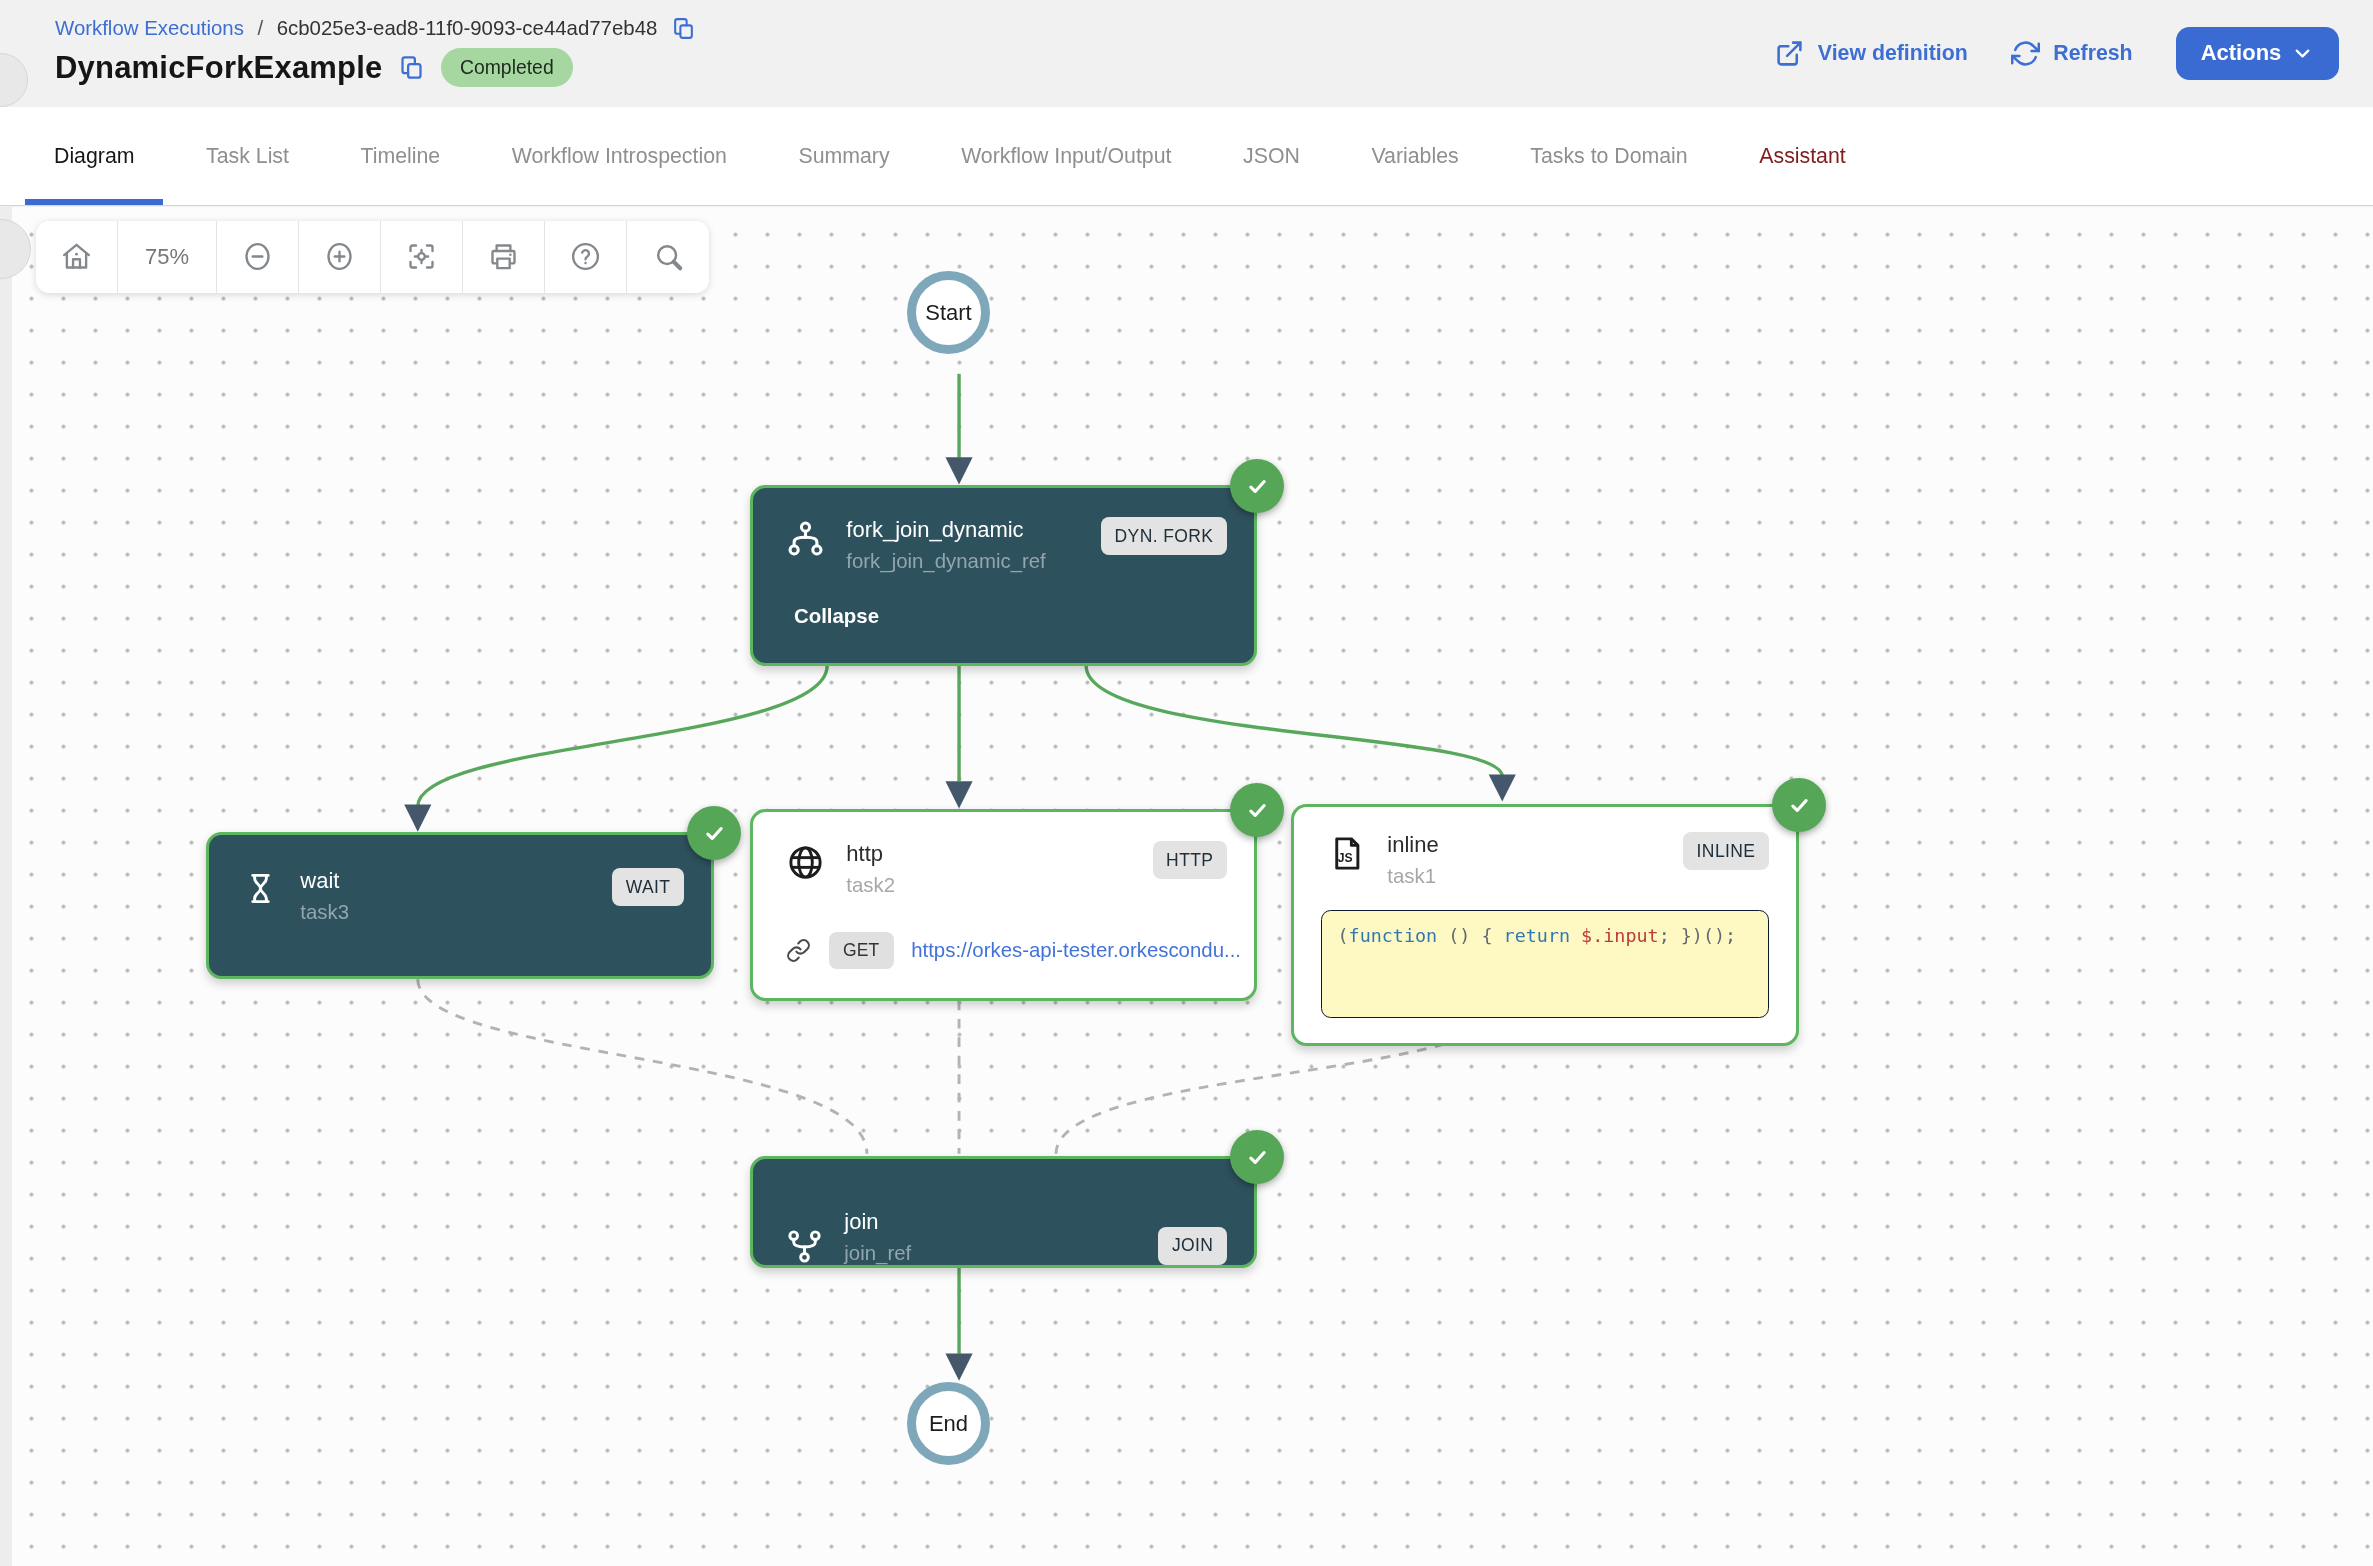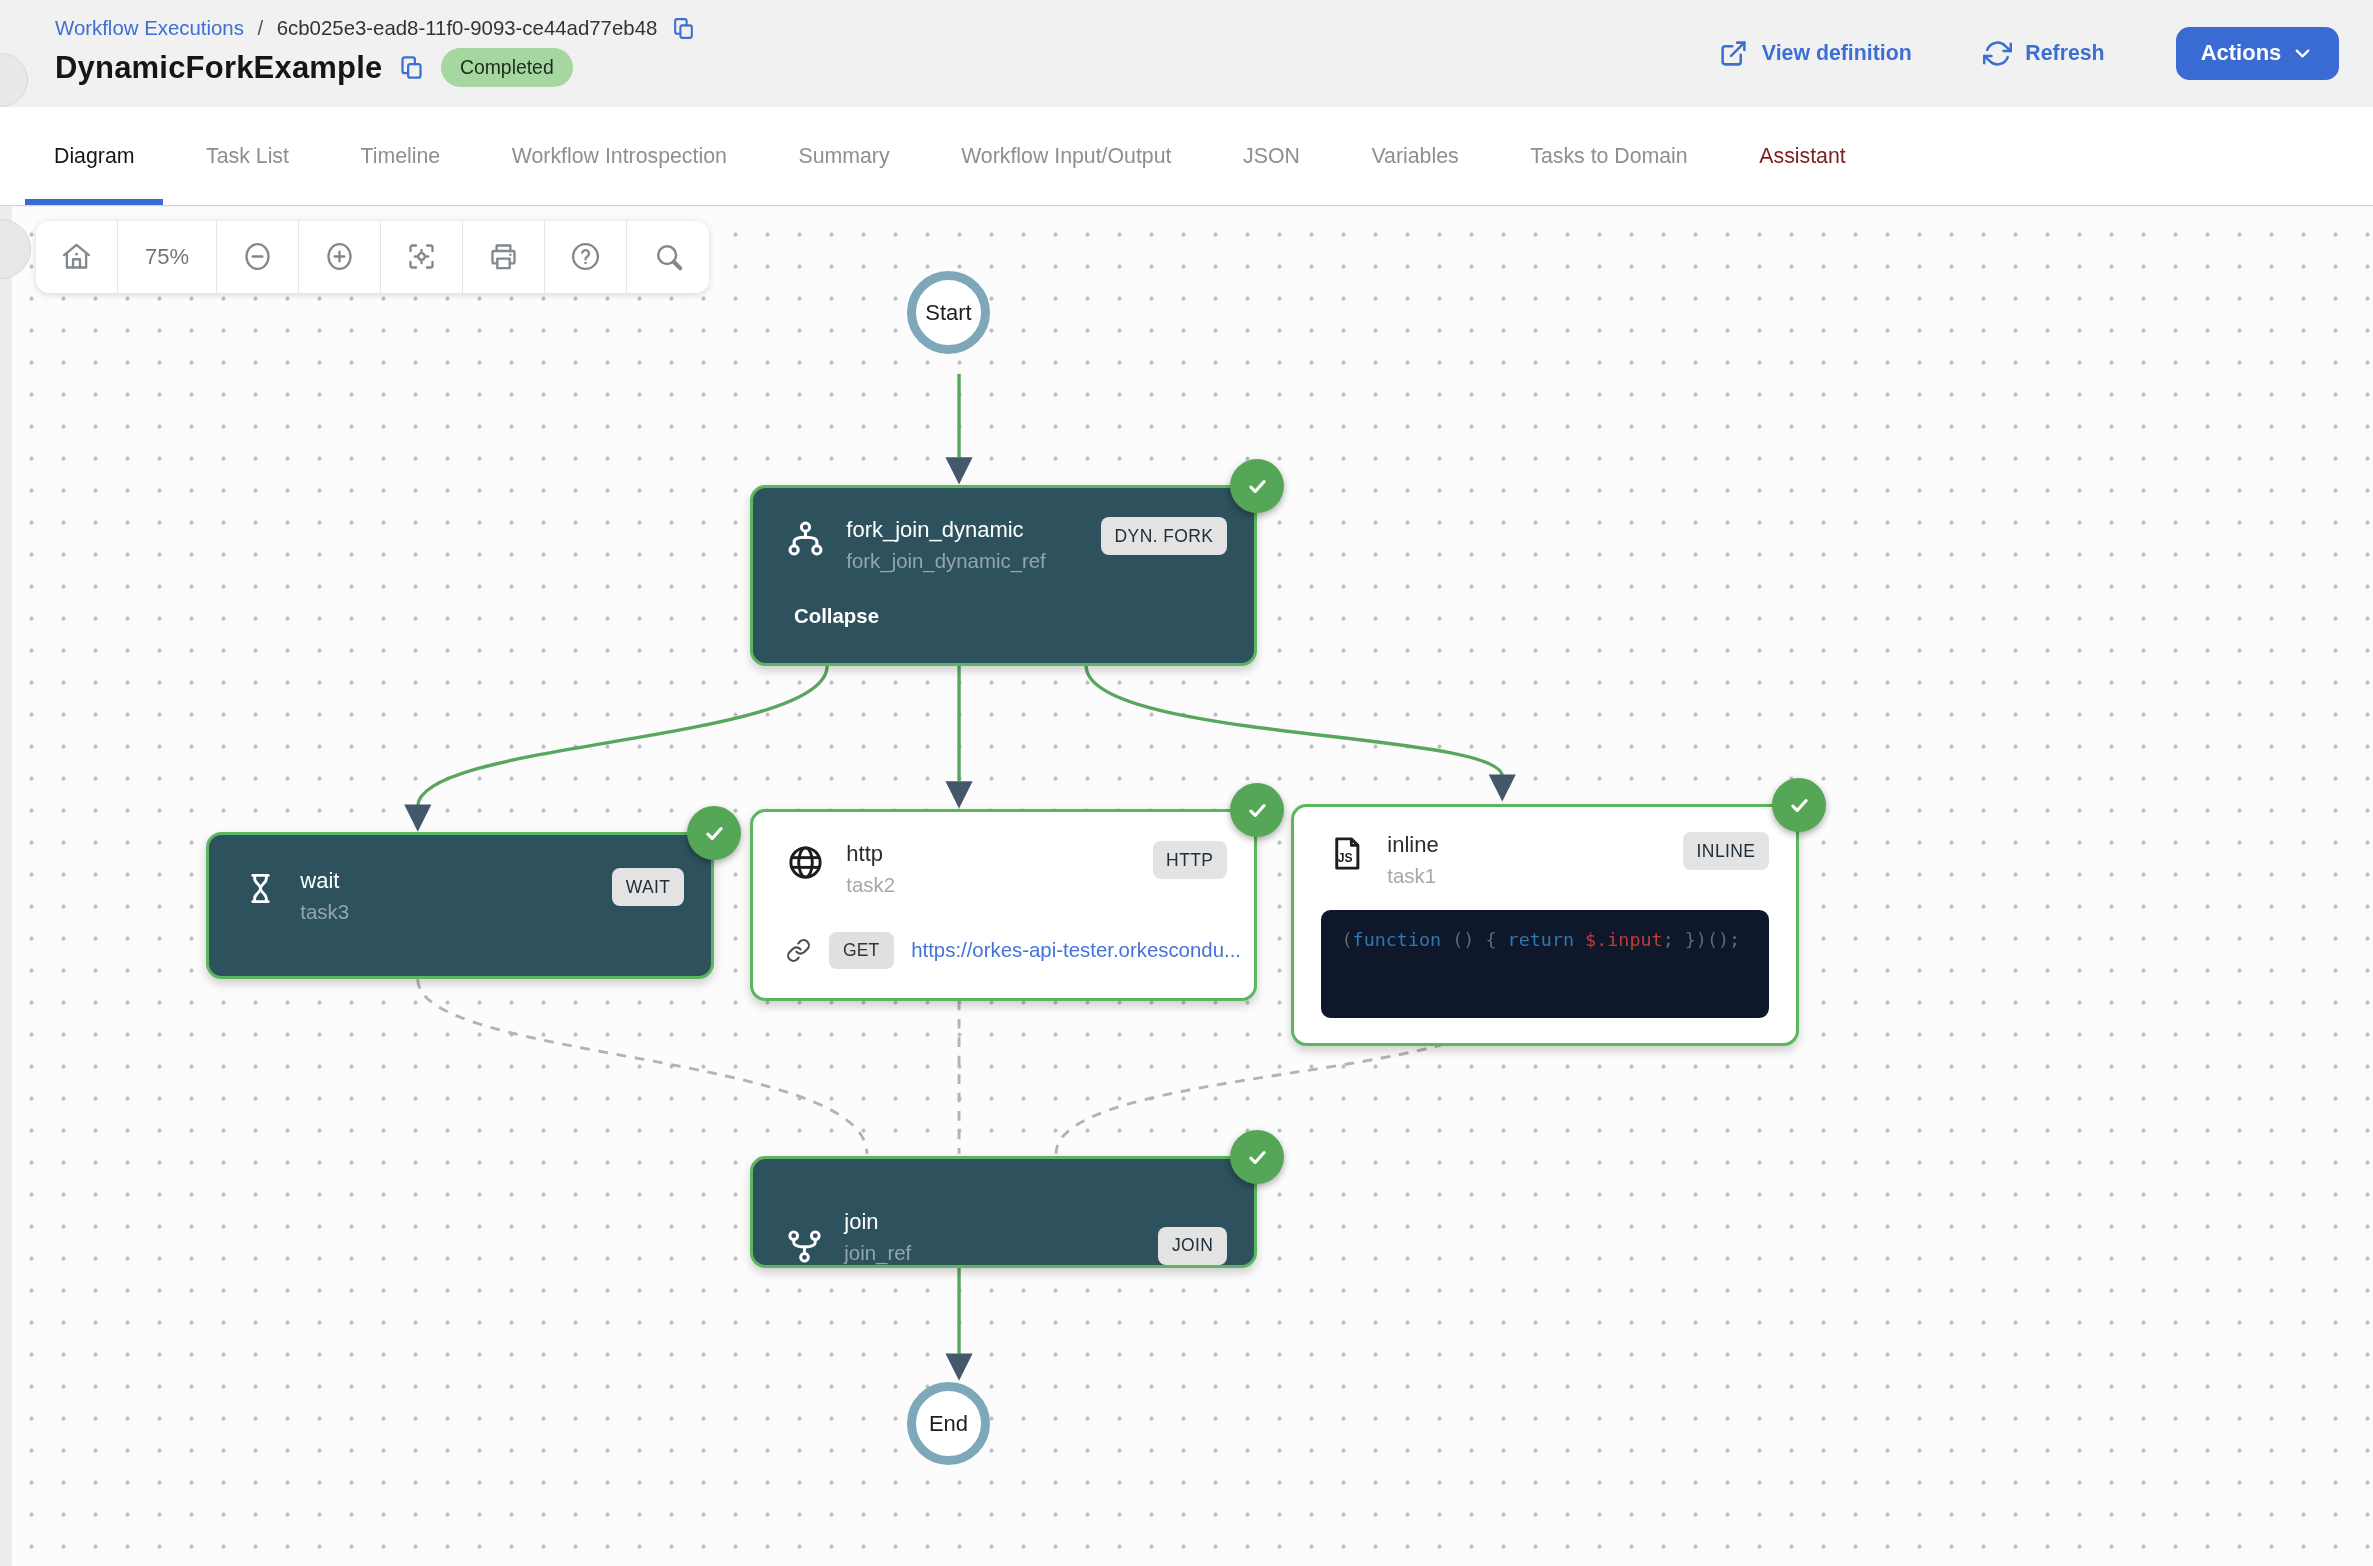--- a/index.html
+++ b/index.html
@@ -10,21 +10,21 @@
   
   .header { position:relative; height:107px; background:#f1f1f2; display:flex; justify-content:space-between; padding:0 35px 0 55px; z-index:2; }
   .header-left { display:flex; flex-direction:column; gap:7.8px; padding-top:15.5px; }
   .breadcrumb { display:flex; align-items:center; gap:13.6px; font-size:20.4px; }
   .crumb-link { color:#3d6ed3; cursor:pointer; text-decoration:none; }
   .crumb-sep { color:#555; }
   .crumb-id { color:#333; }
   .title-row { display:flex; align-items:center; gap:15.5px; }
   .page-title { font-size:31px; font-weight:bold; color:#161616; letter-spacing:0.2px; }
   .status-badge { background:#a6d7a0; color:#1c2b1c; font-size:19.4px; padding:7.8px 19.4px; border-radius:21.3px; }
-  .header-right { display:flex; align-items:center; gap:71px; padding-top:13.6px; height:93px; }
+  .header-right { display:flex; align-items:center; gap:43px; padding-top:13.6px; height:93px; }
   .link-btn { display:flex; align-items:center; gap:13.6px; color:#3d6ed3; font-size:21.3px; font-weight:600; background:none; border:none; cursor:pointer; font-family:inherit; }
   .actions-btn { display:flex; align-items:center; gap:9.7px; background:#3a6bd2; color:#fff; font-size:22px; font-weight:bold; border:none; border-radius:13.6px; padding:13.6px 25px; cursor:pointer; font-family:inherit; }
   .nub { position:absolute; background:#e8e8e9; border:1px solid #d6d6d7; border-radius:50%; z-index:6; }
   .nub1 { left:-26px; top:53px; width:54px; height:54px; }
   .nub2 { left:-29px; top:219px; width:60px; height:60px; }
 
   
   .tabbar { height:99px; background:#fff; border-bottom:1px solid #d4d4d4; display:flex; align-items:stretch; padding-left:25px; gap:13.6px; position:relative; z-index:2; }
   .tab { position:relative; display:flex; align-items:center; padding:0 29px; font-size:21.3px; color:#8f8f8f; cursor:pointer; white-space:nowrap; }
   .tab.active { color:#161616; }
@@ -59,21 +59,21 @@
   .light .node-title { color:#2b2b2b; }
   .node-ref { font-size:20.4px; margin-top:6.8px; }
   .dark .node-ref { color:#93a5ad; }
   .light .node-ref { color:#a7a7a7; }
   .type-badge { background:#e3e3e4; color:#20303a; font-size:17.5px; padding:8.7px 13.6px; border-radius:8px; letter-spacing:0.4px; white-space:nowrap; }
   .collapse-label { position:absolute; left:41px; bottom:35px; color:#fff; font-size:20.4px; font-weight:bold; cursor:pointer; }
   .check { position:absolute; top:-29px; right:-30px; width:54px; height:54px; border-radius:50%; background:#55a757; display:flex; align-items:center; justify-content:center; box-shadow:0 2.9px 7.8px rgba(0,0,0,.32); z-index:3; }
   .url-row { position:absolute; left:33px; bottom:29px; display:flex; align-items:center; gap:17.5px; }
   .method-badge { background:#e0e0e1; color:#333; font-size:17.5px; padding:7.8px 14.6px; border-radius:7.8px; }
   .url-text { color:#4273d8; font-size:20.4px; white-space:nowrap; max-width:349px; overflow:hidden; cursor:pointer; }
-  .code-box { position:absolute; left:27px; right:27px; top:103px; bottom:25px; background:#0f172a; border:5px solid #0f172a; border-radius:9.7px; padding:13.6px 15.5px; font-family:"DejaVu Sans Mono", monospace; font-size:18.4px; color:#5f6a72; overflow:hidden; }
+  .code-box { position:absolute; left:27px; right:27px; top:103px; bottom:25px; background:#fef9c3; border:1px solid #0f172a; border-radius:9.7px; padding:13.6px 15.5px; font-family:"DejaVu Sans Mono", monospace; font-size:18.4px; color:#5f6a72; overflow:hidden; }
   .tok-kw { color:#3178b0; }
   .tok-var { color:#bf3b3b; }
   svg { display:block; }
 </style>
 </head>
 <body>
 
 <div class="app">
   <div class="nub nub1"></div>
   <div class="nub nub2"></div>

